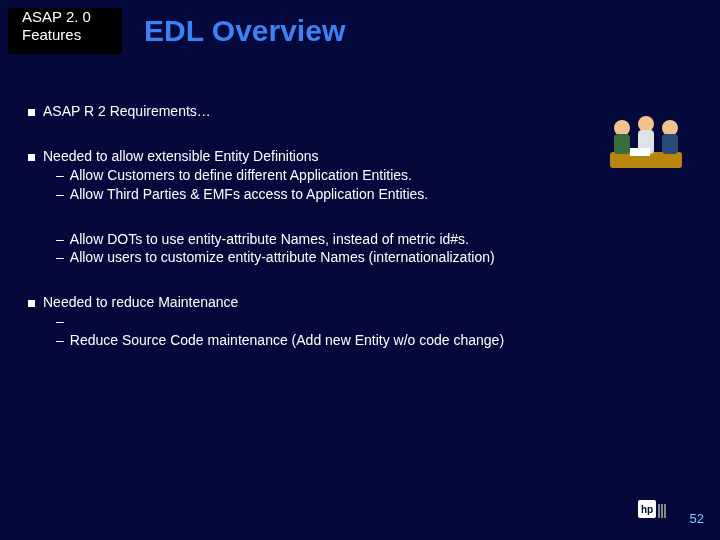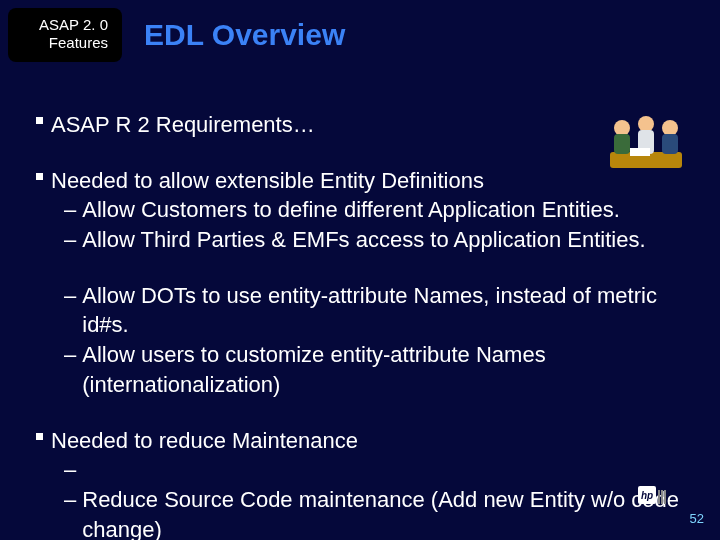--- a/index.html
+++ b/index.html
@@ -14,41 +14,41 @@
     position: relative;
   }
   .header {
     display: flex;
     align-items: center;
     padding: 8px 0 0 8px;
   }
   .badge {
     background: #000000;
     color: #ffffff;
-    border-radius: 8px;
-    padding: 8px 14px 10px 14px;
-    text-align: right;
+    border-radius: 2px;
+    padding: 0 14px 10px 14px;
+    text-align: left;
     font-size: 15px;
     line-height: 1.2;
     min-width: 86px;
   }
   .title {
     font-size: 30px;
     font-weight: bold;
     margin-left: 22px;
     color: #3b82f6;
   }
   .illustration {
     position: absolute;
     top: 108px;
     right: 28px;
   }
   .content {
-    padding: 48px 28px 0 36px;
-    font-size: 22px;
+    padding: 48px 28px 0 28px;
+    font-size: 14px;
     line-height: 1.35;
   }
   .bullet {
     margin-bottom: 26px;
   }
   .bullet-head {
     display: flex;
     align-items: flex-start;
   }
   .sq {
@@ -66,22 +66,21 @@
     display: flex;
     align-items: flex-start;
   }
   .dash {
     margin-right: 6px;
     flex: 0 0 auto;
   }
   .footer-logo {
     position: absolute;
     right: 52px;
-    bottom: 28px;
-    font-style: italic;
+    bottom: 14px;
   }
   .page-num {
     position: absolute;
     right: 16px;
     bottom: 14px;
     font-size: 13px;
     color: #7dd3fc;
   }
 </style>
 </head>

